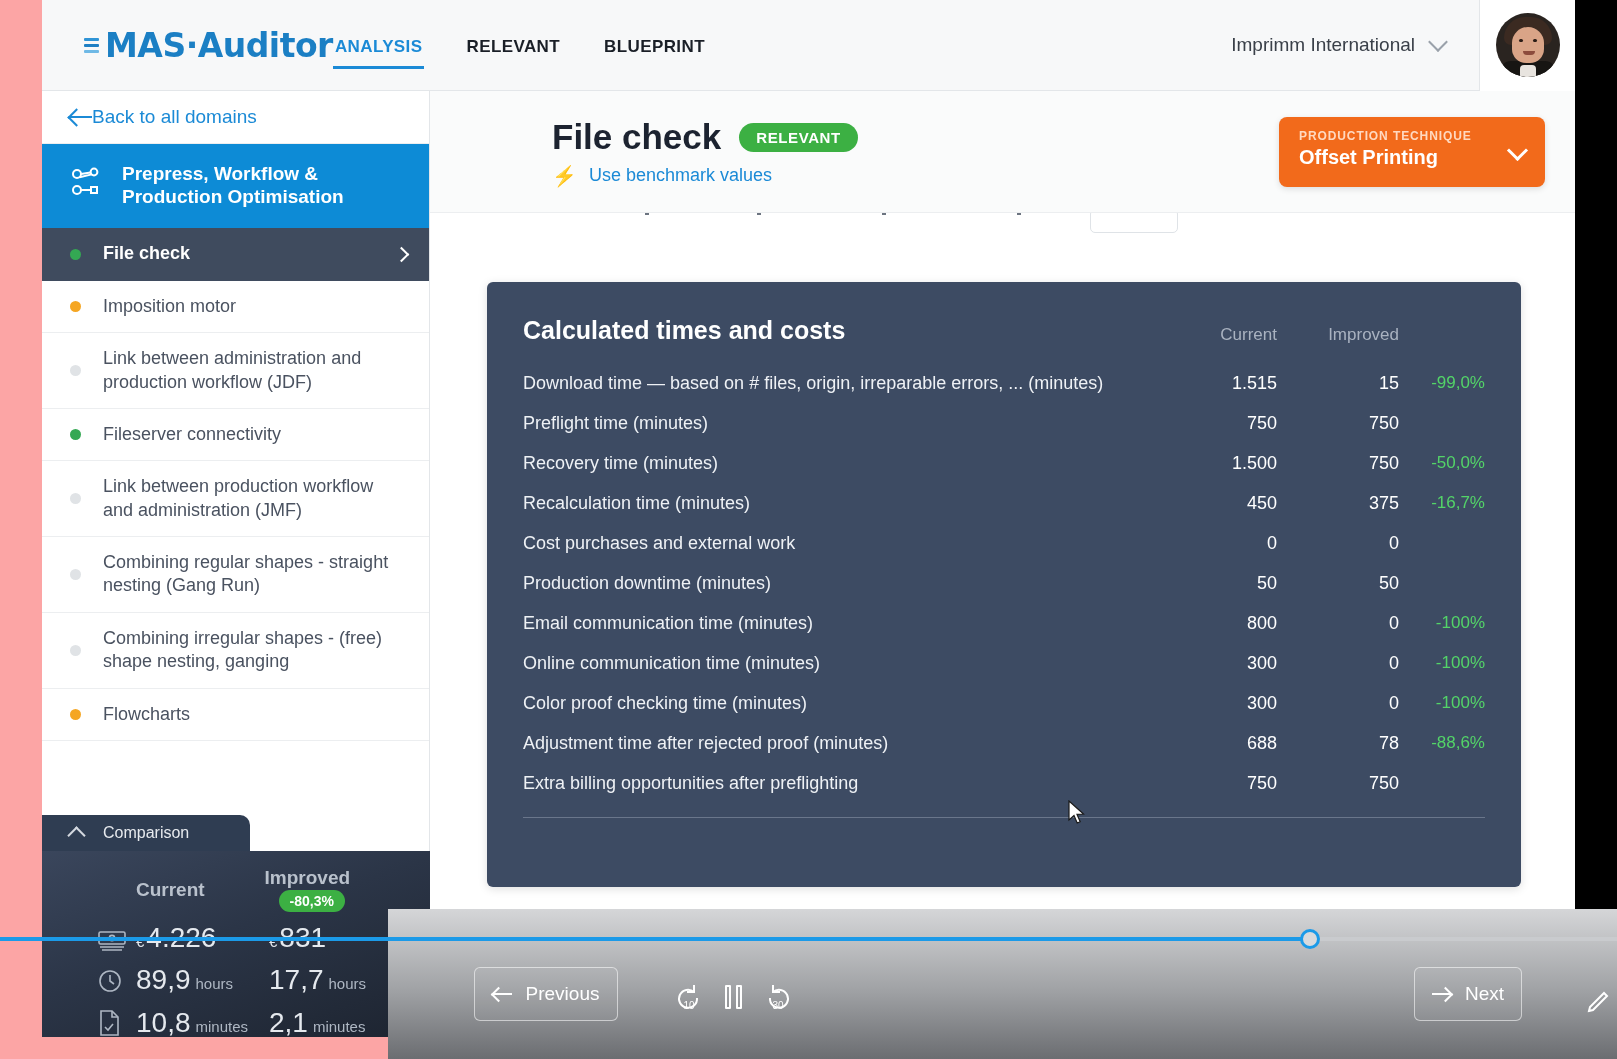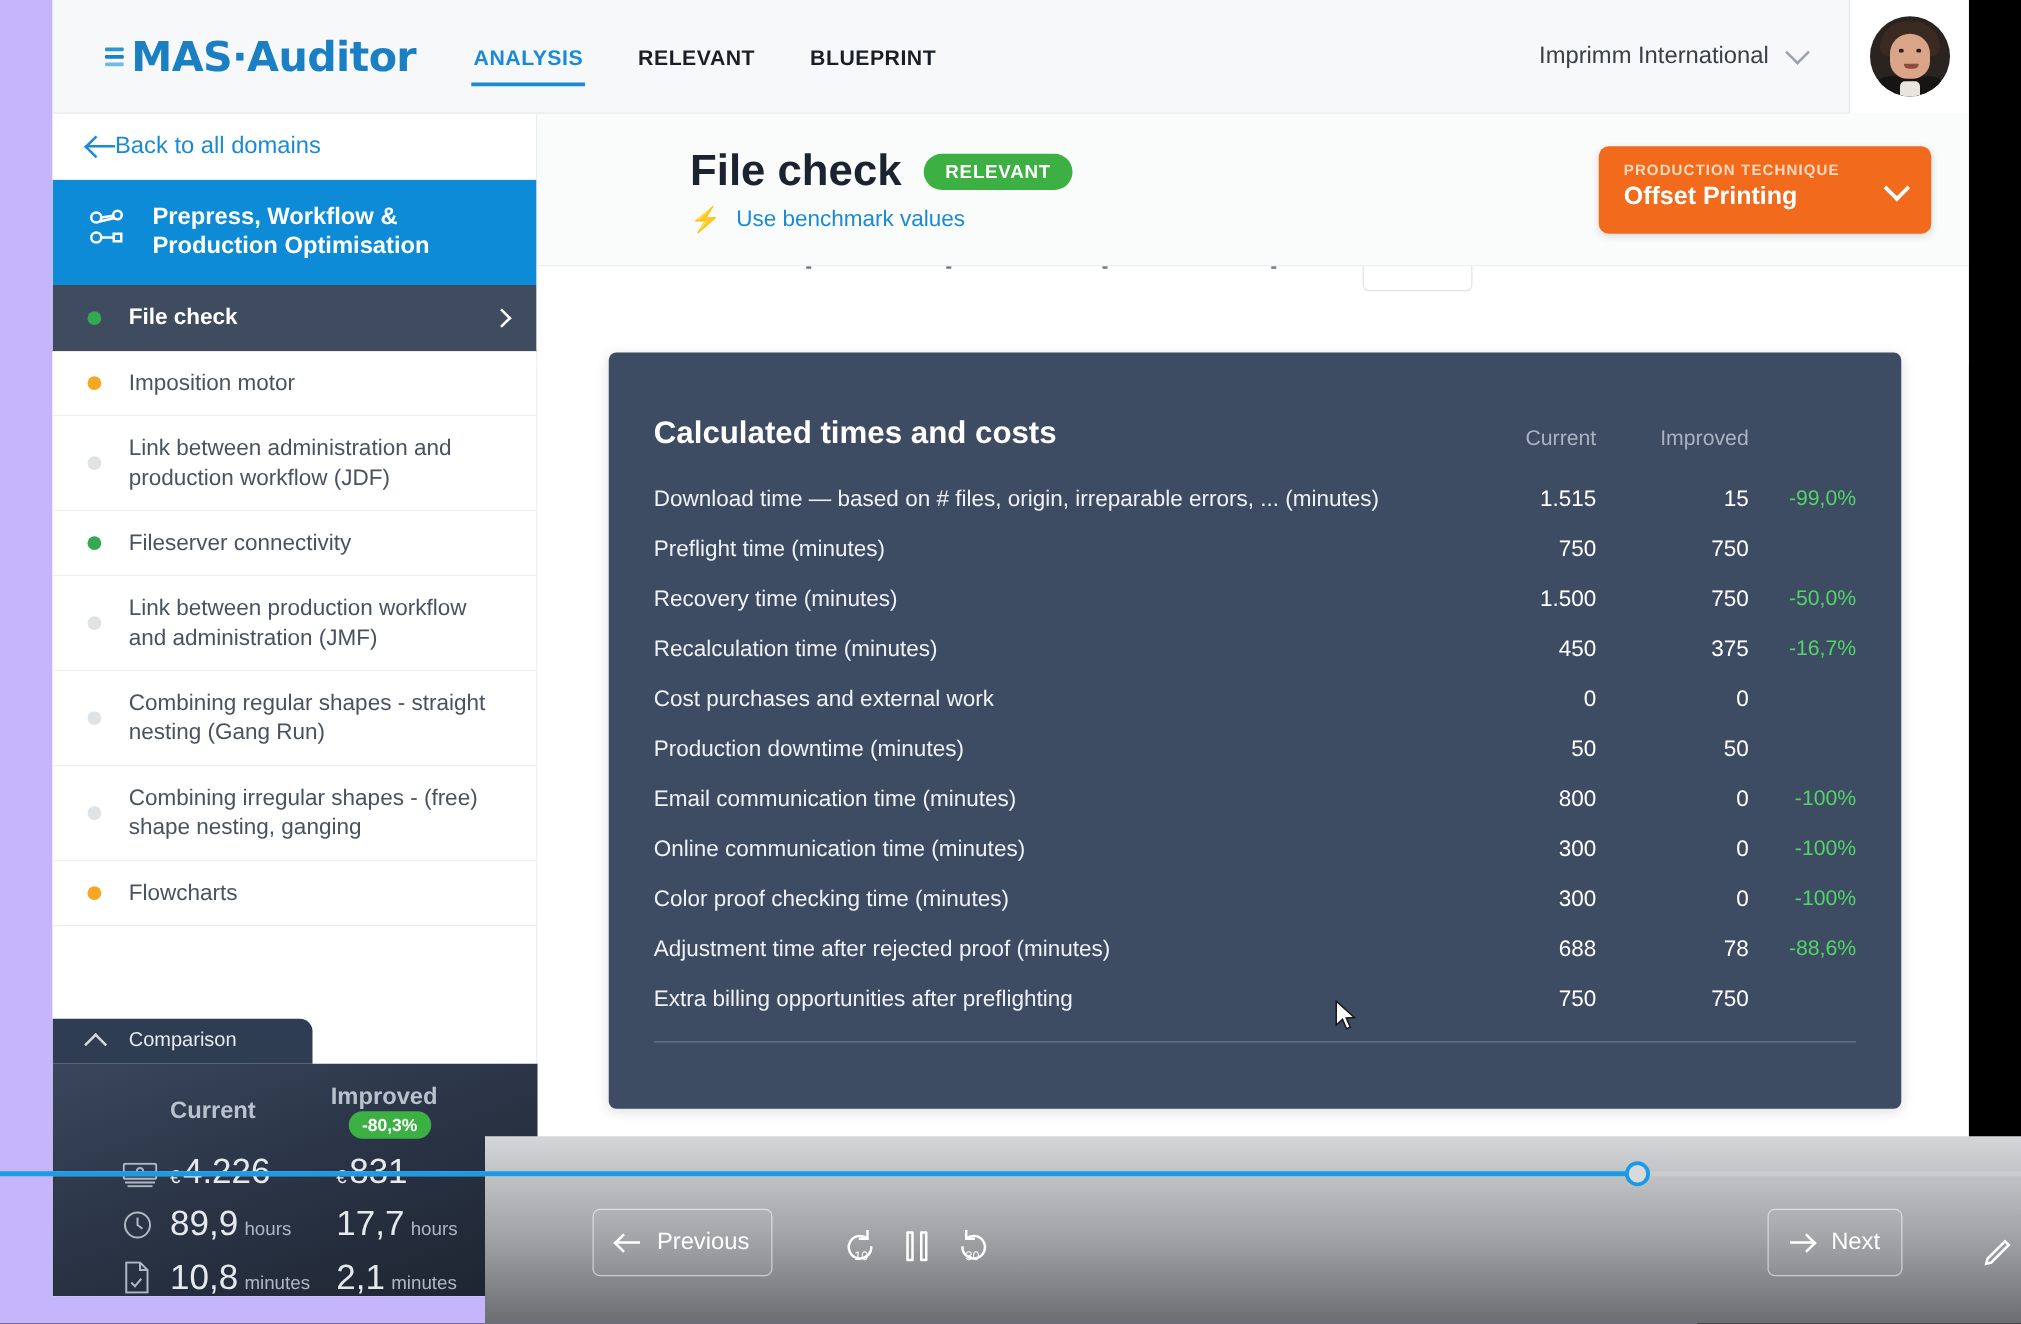--- a/index.html
+++ b/index.html
@@ -2,21 +2,21 @@
 <html><head>
 <meta charset="utf-8">
 <style>
   * { box-sizing: border-box; margin: 0; padding: 0; }
   html, body {
     width: 1617px; height: 1059px;
     background: #000; overflow: hidden;
     font-family: "Liberation Sans", sans-serif;
   }
 
-  #root { position: relative; width: 1358px; height: 1059px; background: #c4b5fd; }
+  #root { position: relative; width: 1358px; height: 1059px; background: #fca5a5; }
 
   
   .app {
     position: absolute;
     left: 42px; top: 0px; width: 1533px; height: 1037px;
     background: #ffffff;
     overflow: hidden;
   }
 
   
@@ -31,21 +31,21 @@
   .logo-bars i { display: block; width: 15px; height: 3px; background: #2f94d6; border-radius: 1px; }
   .logo-bars i:nth-child(1) { width: 15px; }
   .logo-bars i:nth-child(2) { width: 15px; background:#1e7fc4; }
   .logo-bars i:nth-child(3) { width: 15px; background:#6fb9e6; }
   .logo-text {
     font-size: 33px; font-weight: 700; letter-spacing: -0.5px;
     color: #1b7fc4;
     font-family: "DejaVu Sans", sans-serif;
   }
 
-  .nav { display: flex; align-items: center; gap: 40px; margin-left: 44px; height: 100%; padding-top: 6px; }
+  .nav { display: flex; align-items: center; gap: 40px; height: 100%; padding-top: 6px; }
   .nav-item {
     font-size: 17px; font-weight: 700; letter-spacing: 0.4px;
     color: #1a1f27; cursor: pointer; position: relative;
     padding: 8px 2px 10px 2px;
   }
   .nav-item.active { color: #1b8ad6; }
   .nav-item.active::after {
     content: ""; position: absolute; left: 0; right: 0; bottom: -2px;
     height: 3px; background: #1b8ad6;
   }
@@ -185,21 +185,21 @@
   }
   .ghost-box {
     position: absolute; left: 660px; top: -4px; width: 88px; height: 24px;
     border: 1px solid #dfe3e7; border-radius: 5px; background:#fff;
   }
   .ghost-dot { position: absolute; top: -2px; width: 4px; height: 4px; background: #6c7480; }
 
   .card {
     position: absolute; left: 57px; top: 191px; width: 1034px; height: 605px;
     background: #3d4b63; border-radius: 6px; color: #fff;
-    padding: 50px 36px 0 36px;
+    padding: 34px 36px 0 36px;
     box-shadow: 0 2px 10px rgba(0,0,0,0.13);
   }
   .card-head { display: flex; align-items: flex-end; }
   .card-title { font-size: 25px; font-weight: 700; }
   .col-head { margin-left: auto; display: flex; align-items: flex-end; }
   .col-head .ch {
     font-size: 17px; color: #a9b2c0; text-align: right;
   }
   .ch.current { width: 118px; }
   .ch.improved { width: 122px; }

